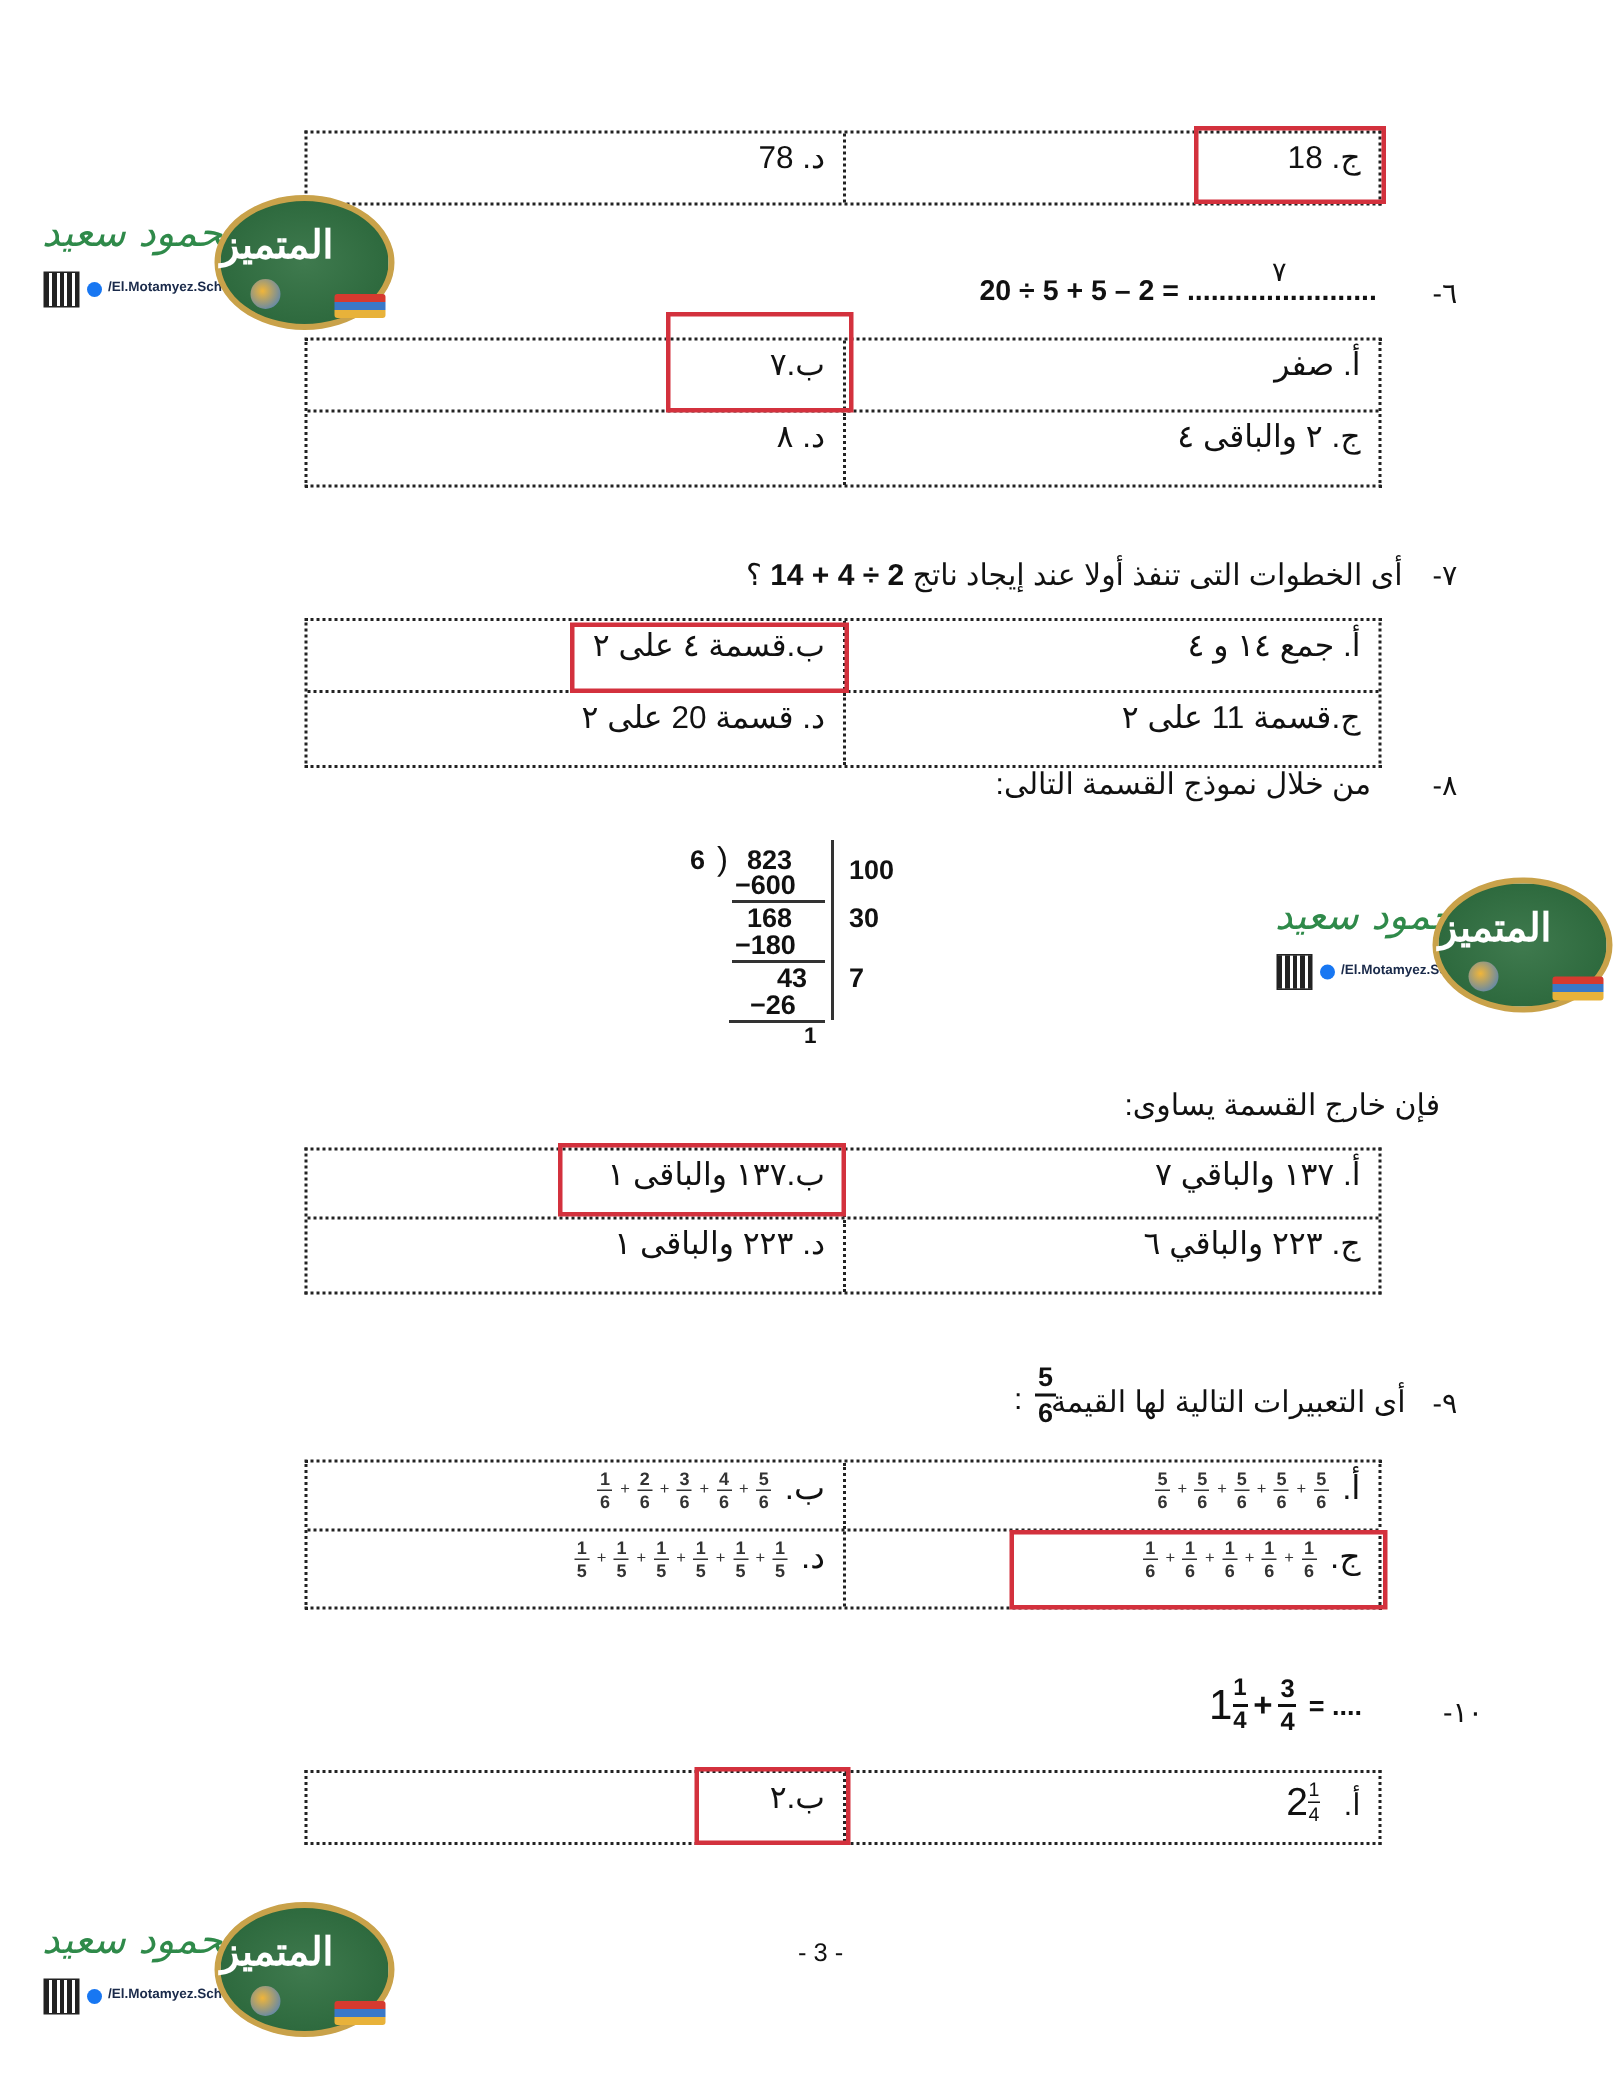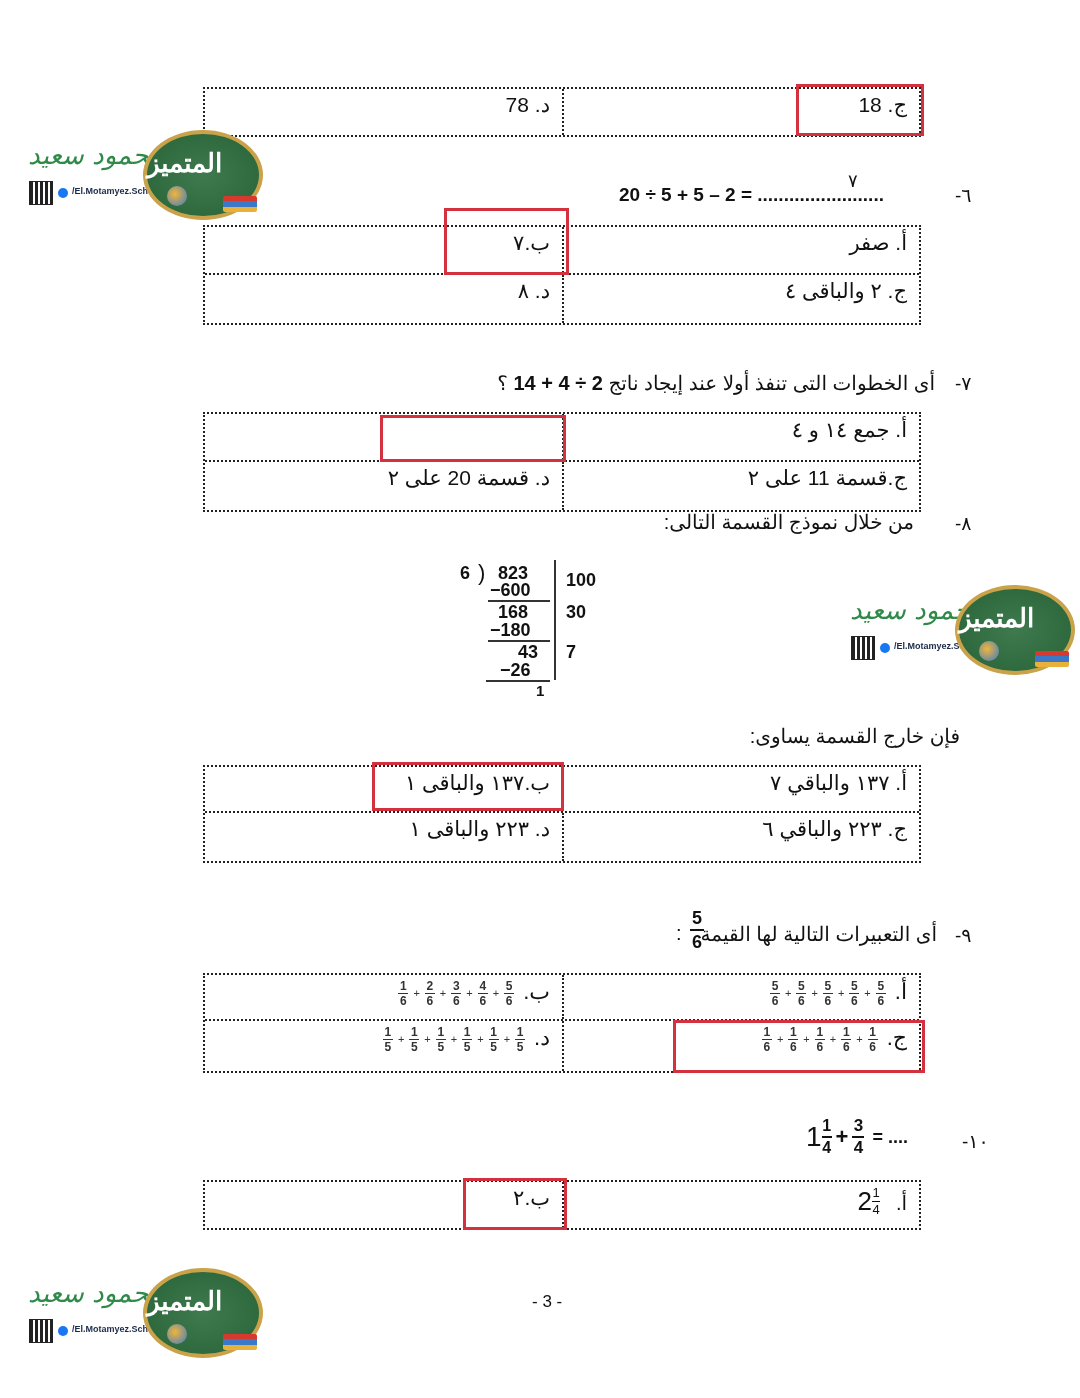--- a/index.html
+++ b/index.html
@@ -61,21 +61,21 @@
   <div class="fb"></div>
   <div class="handle">/El.Motamyez.School</div>
   <div class="board">
       <span>المتميز</span>
     </div>
   <div class="globe"></div>
   <div class="books"></div>
 </div>
 
 <div class="qnum" style="left:955px; top:184px;">-٦</div>
-<div class="abs math" style="left:619px; top:184px; font-size:19px;text-align:center;">20 ÷ 5 + 5 – 2 = ........................</div>
+<div class="abs math" style="left:653px; top:184px; font-size:19px;text-align:center;">20 ÷ 5 + 5 – 2 = ........................</div>
 <div class="abs" style="left:848px; top:170px; font-size:18px;">٧</div>
 
 <div class="tbl" style="top:225px;">
   <div class="row" style="height:48px;">
     <div class="cell right"><span>أ.  صفر</span></div>
     <div class="cell"><span>ب.٧</span></div>
   </div>
   <div class="row" style="height:48px;">
     <div class="cell right"><span>ج. ٢ والباقى ٤</span></div>
     <div class="cell"><span>د.  ٨</span></div>
@@ -86,20 +86,21 @@
 <div class="qnum" style="left:955px; top:372px;">-٧</div>
 <div class="q" style="right:145px; top:371px;">
   <span>أى الخطوات التى تنفذ أولا عند إيجاد ناتج</span>
   <span class="math">14 + 4 ÷ 2</span>
   <span>؟</span>
 </div>
 
 <div class="tbl" style="top:412px;">
   <div class="row" style="height:48px;">
     <div class="cell right"><span>أ.  جمع ١٤ و ٤</span></div>
+    <div class="cell"><span>ب.قسمة ٤ على ٢</span></div>
   </div>
   <div class="row" style="height:48px;">
     <div class="cell right"><span>ج.قسمة 11 على ٢</span></div>
     <div class="cell"><span>د.  قسمة 20 على ٢</span></div>
   </div>
 </div>
 <div class="hl" style="left:380px; top:415px; width:186px; height:47px;"></div>
 
 <div class="qnum" style="left:955px; top:512px;">-٨</div>
 <div class="q" style="right:166px; top:510px;">من خلال نموذج القسمة التالى:</div>

